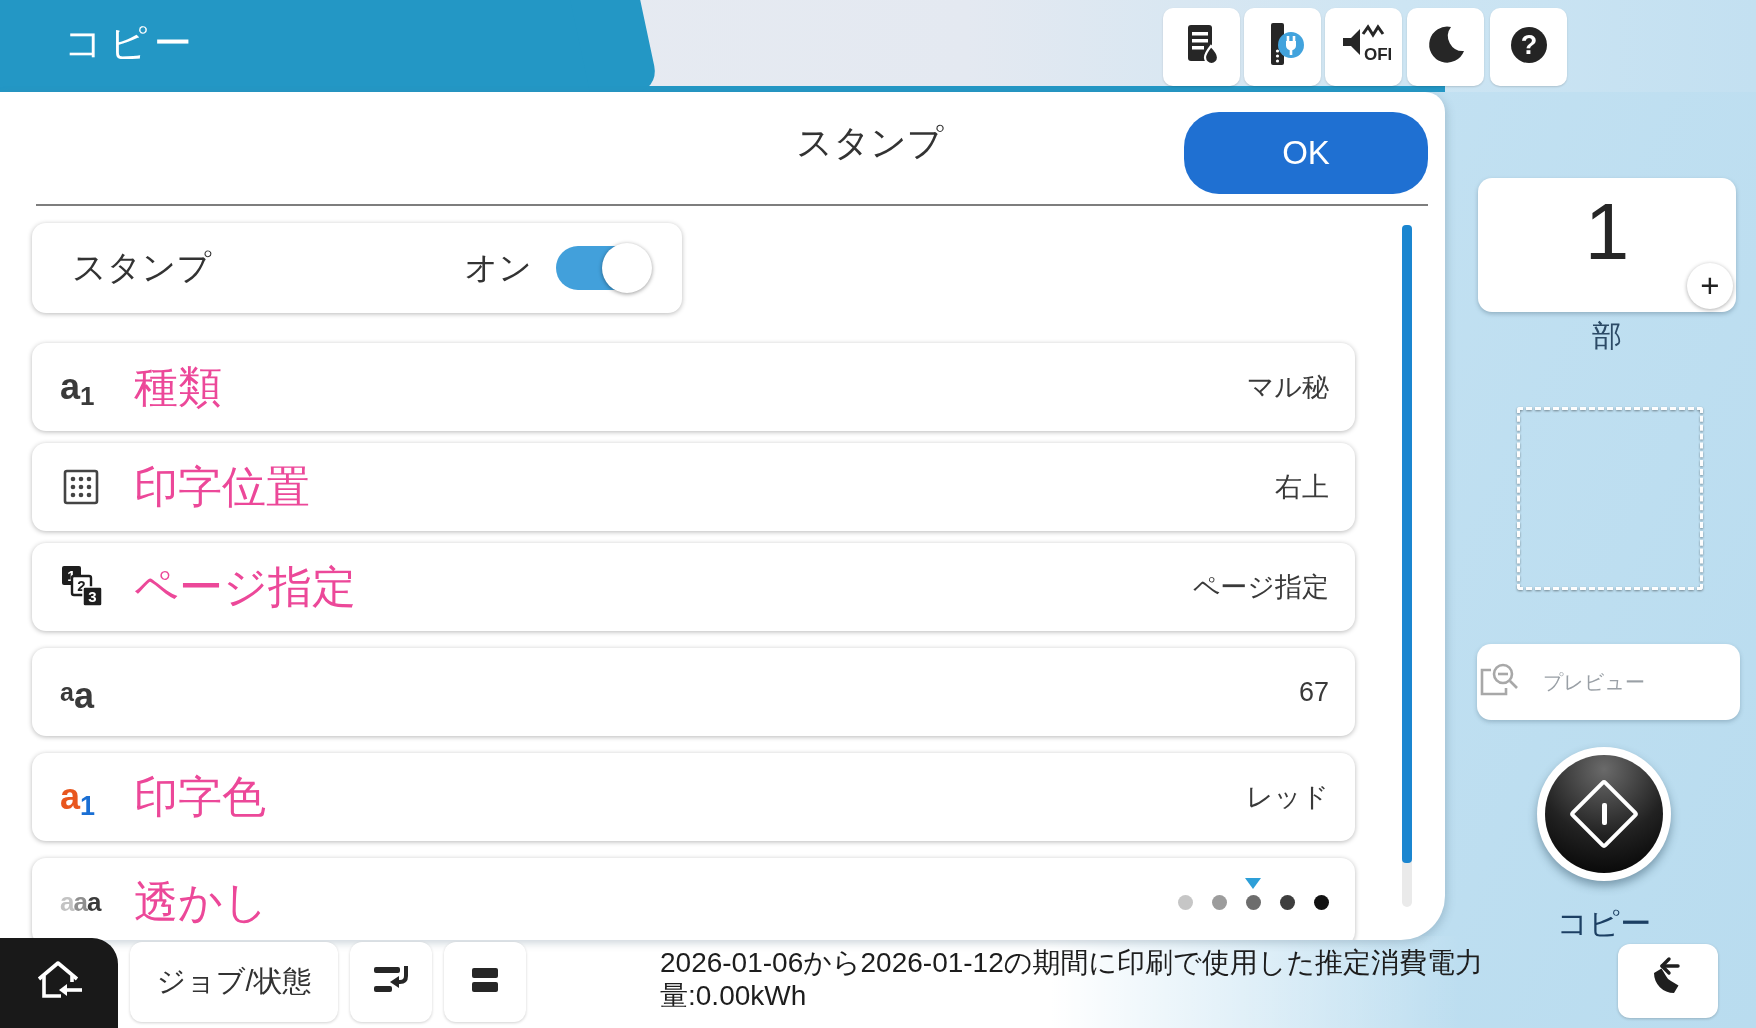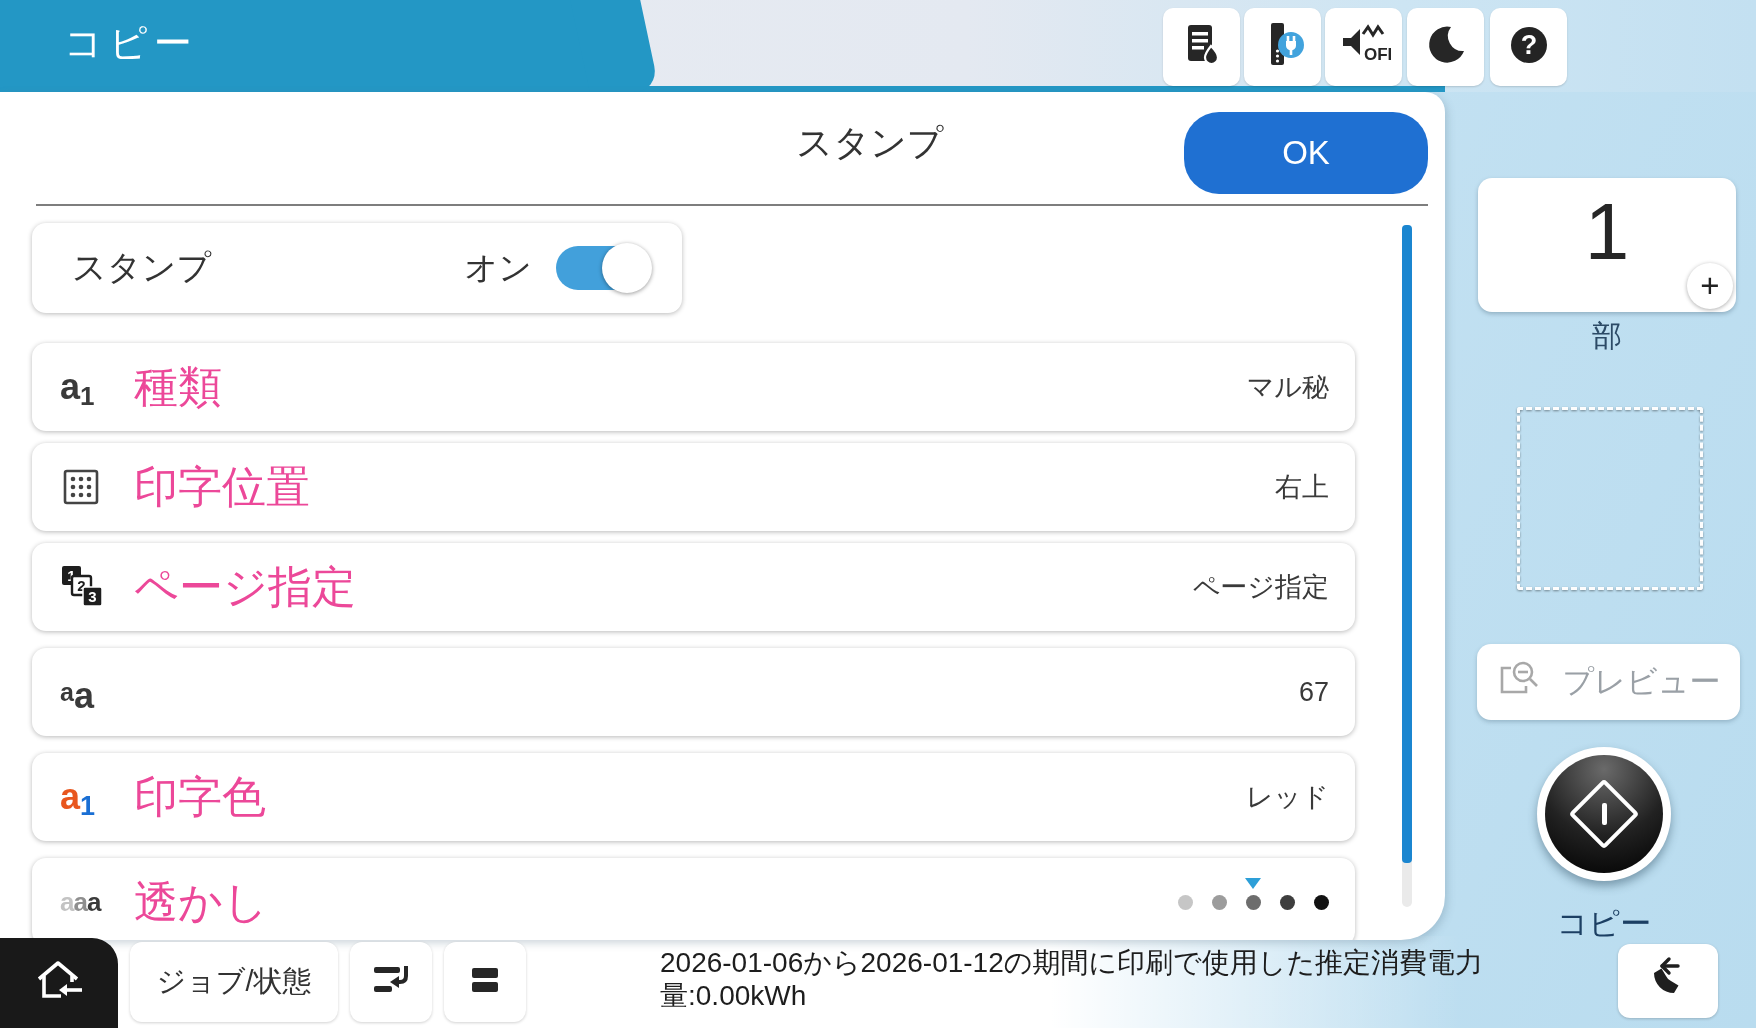--- a/index.html
+++ b/index.html
@@ -65,21 +65,21 @@
   .sb-counter{position:absolute;left:1478px;top:178px;width:258px;height:134px;background:#fff;
     border-radius:14px;box-shadow:0 2px 4px rgba(60,90,110,.35);z-index:3;}
   .counter-val{position:absolute;left:0;right:0;top:8px;text-align:center;font-size:80px;color:#262626;}
   .plus{position:absolute;right:3px;bottom:3px;width:46px;height:46px;border-radius:50%;background:#fff;
     box-shadow:0 1px 4px rgba(0,0,0,.32);font-size:33px;color:#222;display:flex;align-items:center;justify-content:center;}
   .sb-unit{position:absolute;left:1478px;top:316px;width:258px;text-align:center;font-size:30px;color:#2c4a66;}
   .dashed{position:absolute;left:1517px;top:407px;width:186px;height:183px;border:3px dashed #fdfdfd;
     border-radius:3px;box-sizing:border-box;filter:drop-shadow(0 1px 1px rgba(0,0,0,.40));}
   .sb-preview{position:absolute;left:1477px;top:644px;width:263px;height:76px;background:#fff;
     border-radius:14px;box-shadow:0 2px 4px rgba(60,90,110,.30);display:flex;align-items:center;
-    justify-content:center;gap:18px;font-size:31px;color:#9aa0a6;}
+    justify-content:flex-start;gap:18px;font-size:20px;color:#9aa0a6;}
   .sb-start{position:absolute;left:1537px;top:747px;width:134px;height:134px;border-radius:50%;
     background:#fff;box-shadow:0 5px 10px rgba(40,70,90,.45);display:flex;align-items:center;justify-content:center;}
   .start-inner{width:118px;height:118px;border-radius:50%;position:relative;
     background:radial-gradient(circle at 50% 12%, #6a6a6a 0%, #222 55%, #000 100%);
     display:flex;align-items:center;justify-content:center;}
   .diamond{width:42px;height:42px;border:4px solid #fff;transform:rotate(45deg);border-radius:4px;}
   .dbar{position:absolute;width:5px;height:22px;background:#fff;border-radius:2px;}
   .sb-start-label{position:absolute;left:1537px;top:903px;width:134px;text-align:center;font-size:31px;color:#1c3f63;}
   
   .btn-home{position:absolute;left:0;top:938px;width:118px;height:90px;background:#191919;

